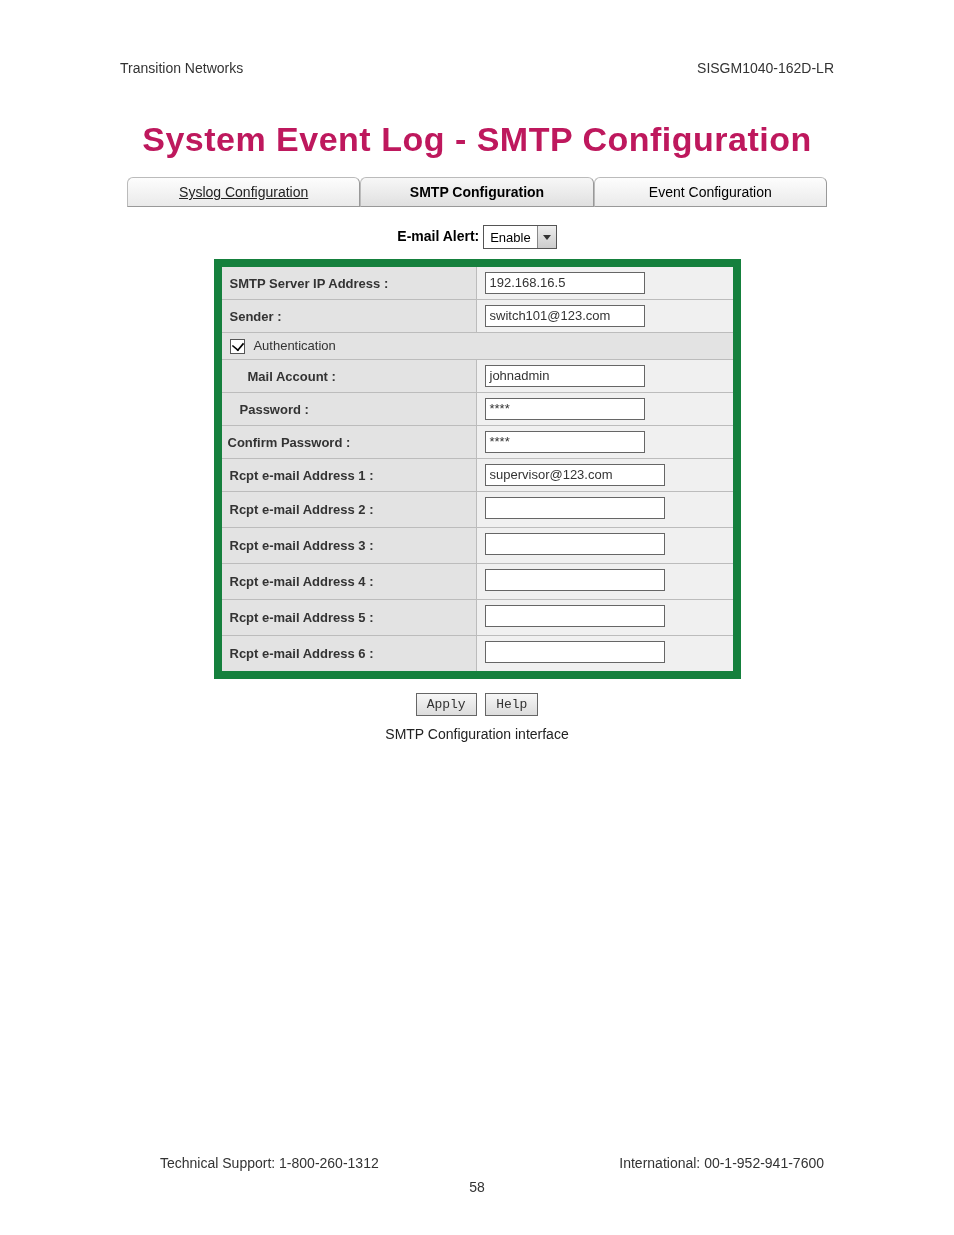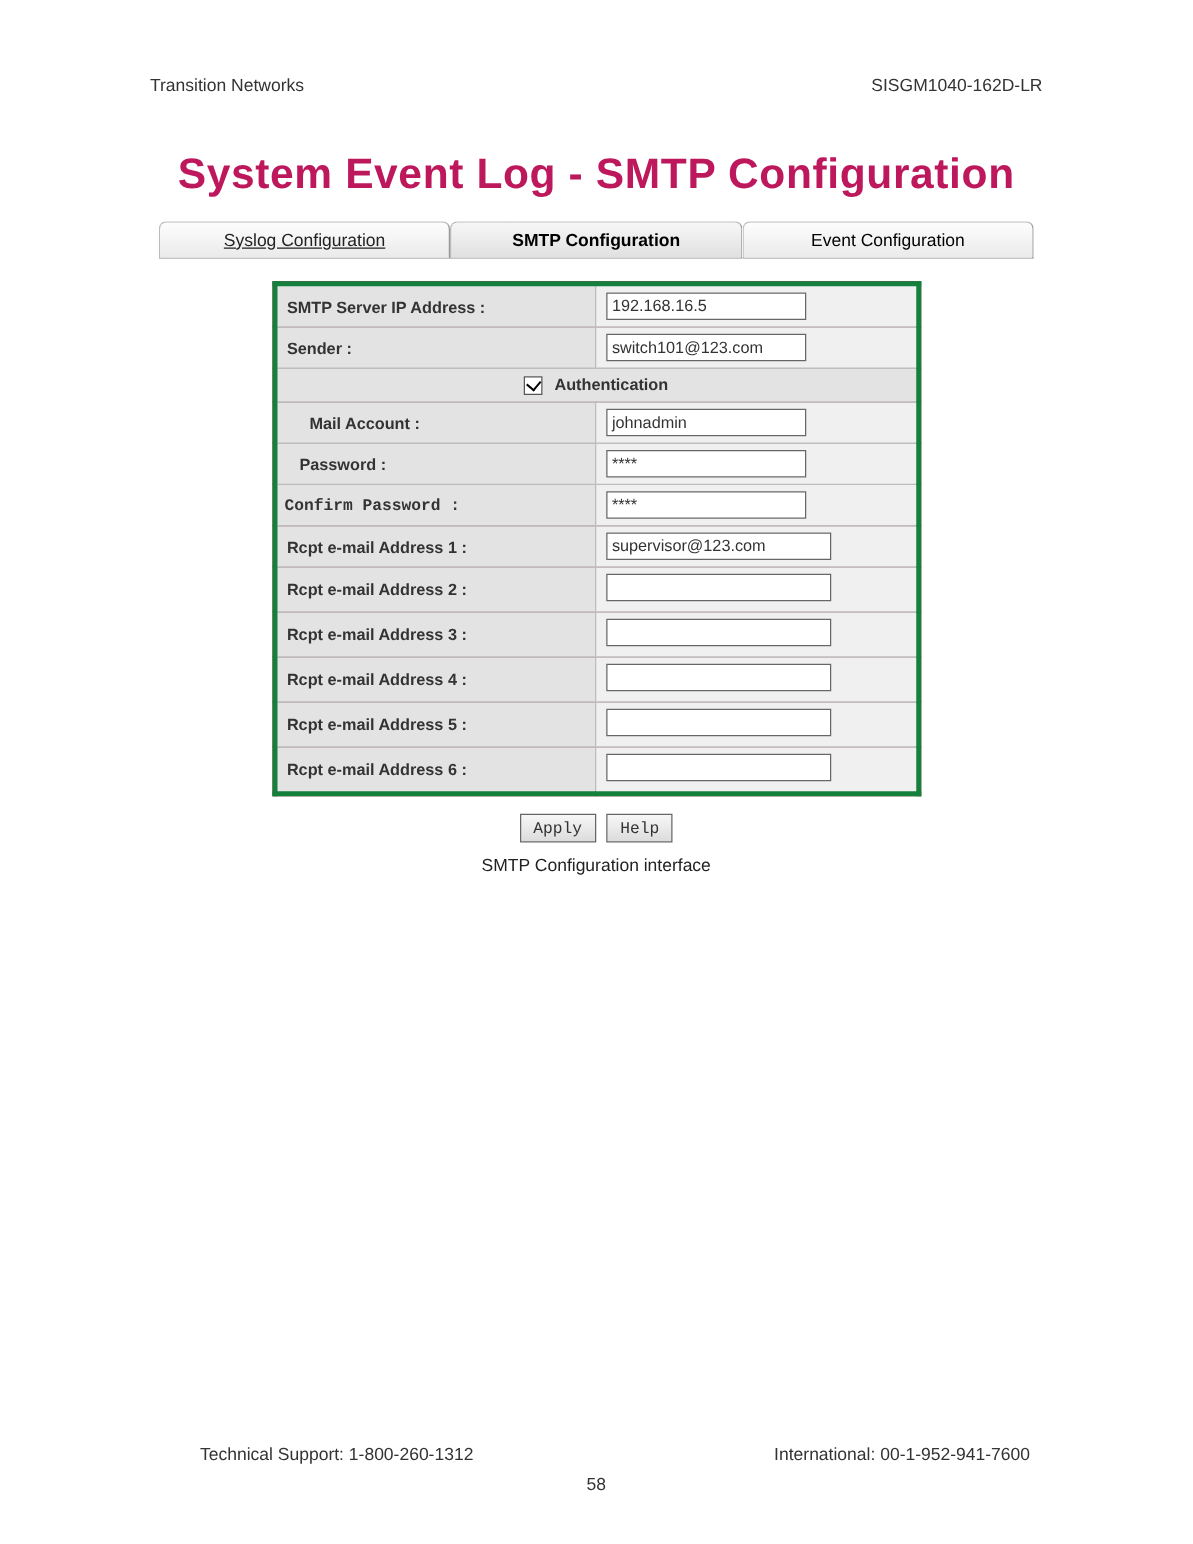--- a/index.html
+++ b/index.html
@@ -75,22 +75,22 @@
     width: 18px; height: 100%;
     background: linear-gradient(#eee, #ccc);
     border-left: 1px solid #888;
     display: flex; align-items: center; justify-content: center;
   }
   .select .sel-btn svg { width: 10px; height: 10px; }
 
   .form-table {
     margin: 0 auto;
     border-collapse: collapse;
-    border: 4px solid #15803d;
-    background: #7f1d1d;
+    border: 8px solid #15803d;
+    background: #15803d;
   }
   .form-table td {
     border: 1px solid #bcbcbc;
     padding: 5px 8px;
     font-size: 13px;
     color: #333;
   }
   .form-table td.label {
     font-weight: bold;
     background: #e3e3e3;
@@ -109,22 +109,21 @@
     width: 150px;
     height: 16px;
     line-height: 16px;
     font-family: Arial, sans-serif;
     color: #333;
     box-sizing: content-box;
   }
   .text-input.wider { width: 170px; }
   .auth-row td {
     background: #e3e3e3;
-    font-weight: bold;
-    text-align: center;
+    font-weight: normal;
   }
   .checkbox {
     display: inline-block;
     width: 13px; height: 13px;
     border: 1px solid #555;
     background: #fff;
     vertical-align: middle;
     margin-right: 6px;
     position: relative;
   }
@@ -184,20 +183,31 @@
   </div>
 
   <div class="title">System Event Log - SMTP Configuration</div>
 
   <div class="tabs">
     <div class="tab link">Syslog Configuration</div>
     <div class="tab active">SMTP Configuration</div>
     <div class="tab">Event Configuration</div>
   </div>
 
+  <div class="email-alert">
+    <b>E-mail Alert:</b>
+    <span class="select">
+      <span class="sel-text">Enable</span>
+      <span class="sel-btn">
+        <svg viewBox="0 0 10 10">
+            <polygon points="1,3 9,3 5,8" fill="#333"></polygon>
+          </svg>
+      </span>
+    </span>
+  </div>
 
   <table class="form-table">
     <tbody>
         <tr>
       <td class="label">SMTP Server IP Address :</td>
       <td class="inputcell">
         <span class="text-input">192.168.16.5</span>
       </td>
     </tr>
     <tr>
@@ -218,21 +228,21 @@
         <span class="text-input">johnadmin</span>
       </td>
     </tr>
     <tr>
       <td class="label" style="padding-left:18px;">Password :</td>
       <td class="inputcell">
         <span class="text-input">****</span>
       </td>
     </tr>
     <tr>
-      <td class="label" style="padding-left:6px;font-family:Liberation Mono, monospace;">Confirm Password :</td>
+      <td class="label" style="padding-left:6px;">Confirm Password :</td>
       <td class="inputcell">
         <span class="text-input">****</span>
       </td>
     </tr>
     <tr>
       <td class="label">Rcpt e-mail Address 1 :</td>
       <td class="inputcell">
         <span class="text-input wider">supervisor@123.com</span>
       </td>
     </tr>

